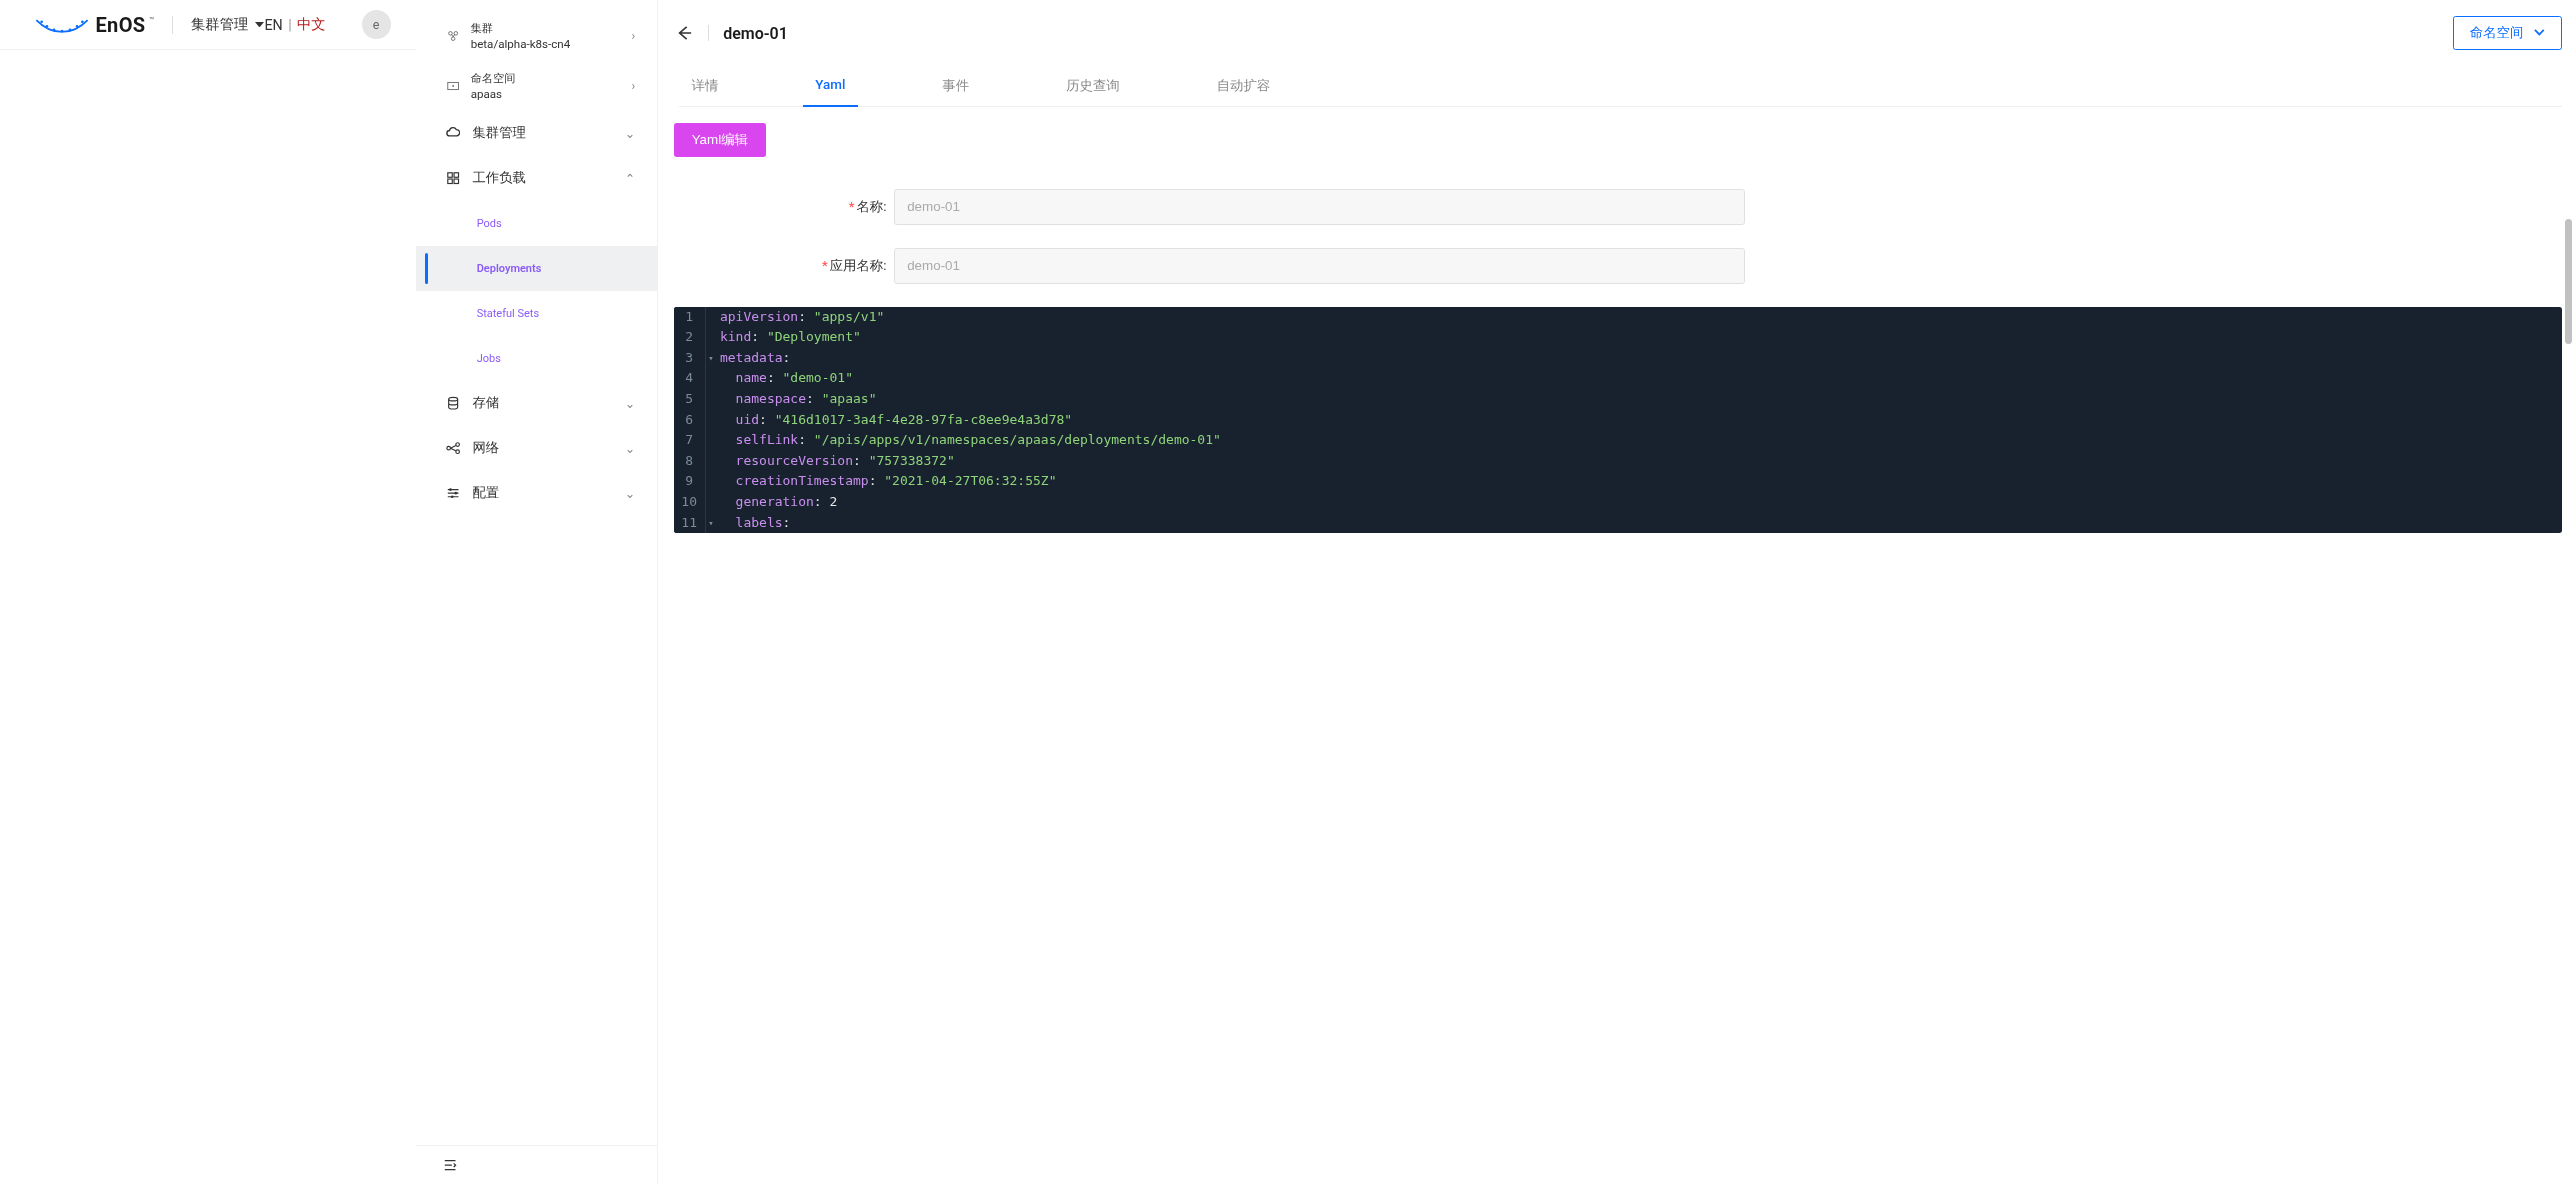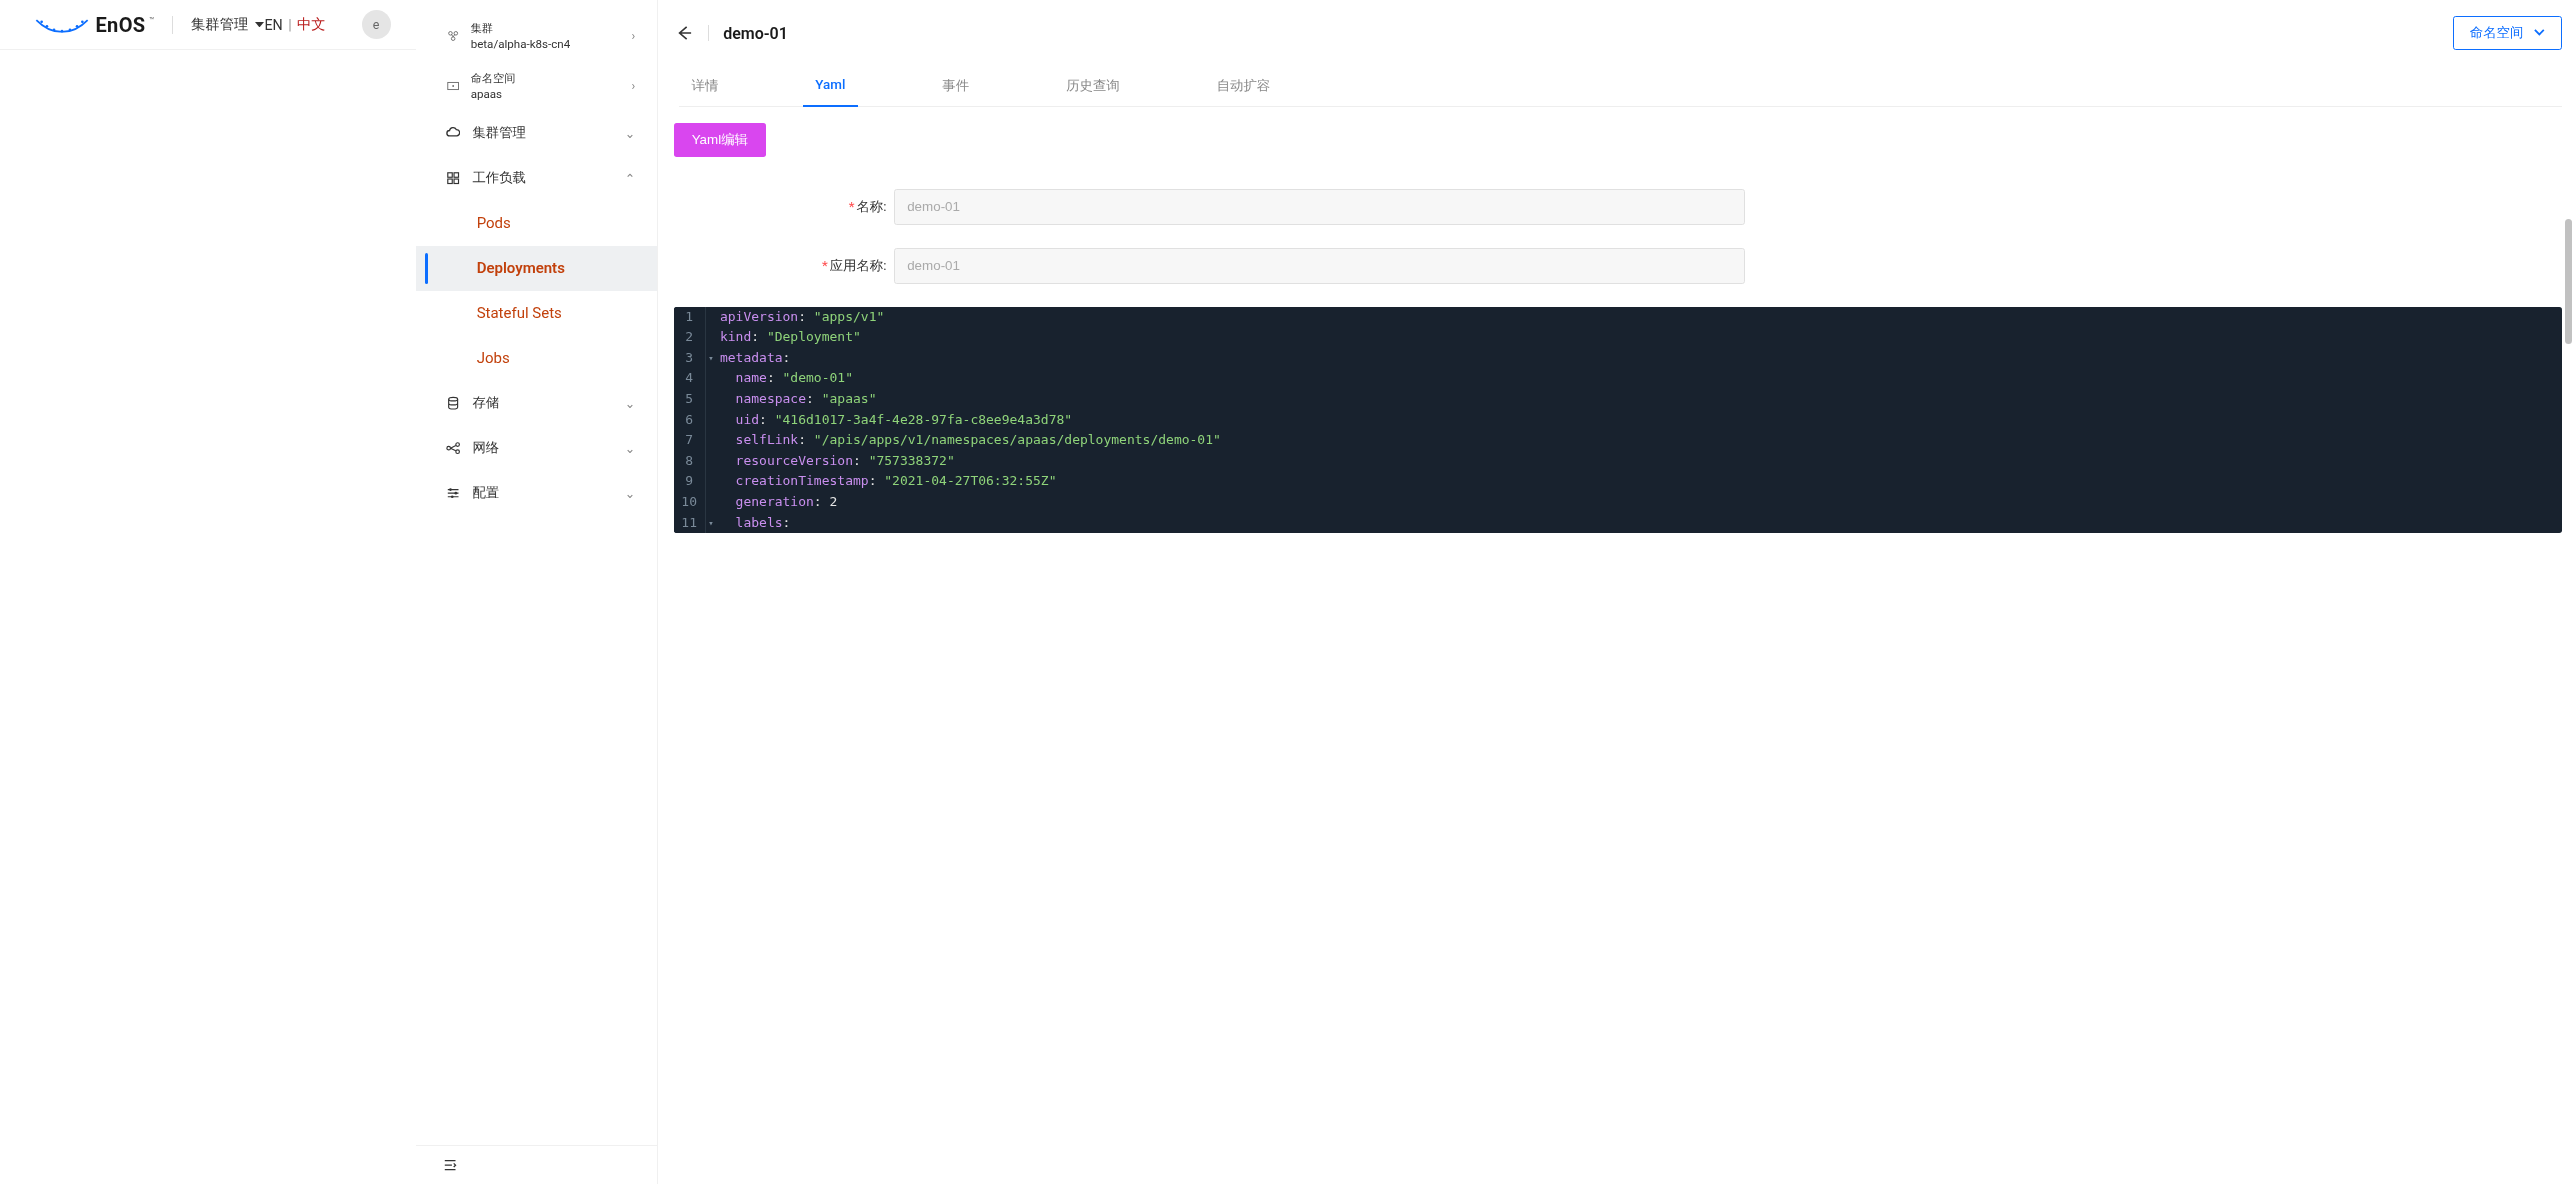--- a/index.html
+++ b/index.html
@@ -23,21 +23,21 @@
     .info-block{padding:0 21.5px 0 30px;display:flex;align-items:center;height:50px;position:relative;}
     .info-block .ico{width:14.3px;height:14.3px;position:absolute;left:30px;top:50%;transform:translateY(-50%);color:#666;}
     .info-block .txt{margin-left:25px;display:flex;flex-direction:column;gap:0.9px;flex:1;}
     .info-block .label{font-size:11.2px;color:#333;}
     .info-block .value{font-size:11.6px;color:#333;}
     .info-block .chev{color:#888;font-size:12.5px;}
     .menu-item{height:45px;display:flex;align-items:center;padding:0 21.5px 0 30px;cursor:pointer;font-size:13.4px;color:#333;}
     .menu-item .mi-ico{width:14.3px;height:14.3px;margin-right:12.5px;color:#333;}
     .menu-item .mi-label{flex:1;}
     .menu-item .mi-chev{color:#888;font-size:12.5px;}
-    .sub-item{height:45px;display:flex;align-items:center;padding-left:61px;font-size:15px;color:#c2410c;cursor:pointer;}
+    .sub-item{height:45px;display:flex;align-items:center;padding-left:61px;font-size:11px;color:#8b5cf6;cursor:pointer;}
     .sub-item.active{background:#eef0f2;font-weight:600;position:relative;}
     .sub-item.active::before{content:'';position:absolute;left:9px;top:7.2px;bottom:7.2px;width:3.6px;background:#0c6eff;border-radius:1.8px;}
     .sidebar-footer{height:39px;display:flex;align-items:center;padding-left:27px;border-top:0.9px solid #f0f0f0;}
     .sidebar-footer svg{width:14.3px;height:14.3px;color:#333;}
     .main{flex:1;overflow:auto;position:relative;}
     .main-inner{padding:16px 14.3px 14.3px 16px;}
     .scroll-indicator{position:absolute;right:3.6px;top:219px;width:7.2px;height:125px;background:#c1c1c1;border-radius:3.6px;}
     .header-row{display:flex;align-items:center;margin-bottom:18px;}
     .back-btn{width:20px;height:20px;display:flex;align-items:center;justify-content:center;cursor:pointer;color:#333;}
     .hsep{width:0.9px;height:16px;background:#ddd;margin:0 14.3px;}

